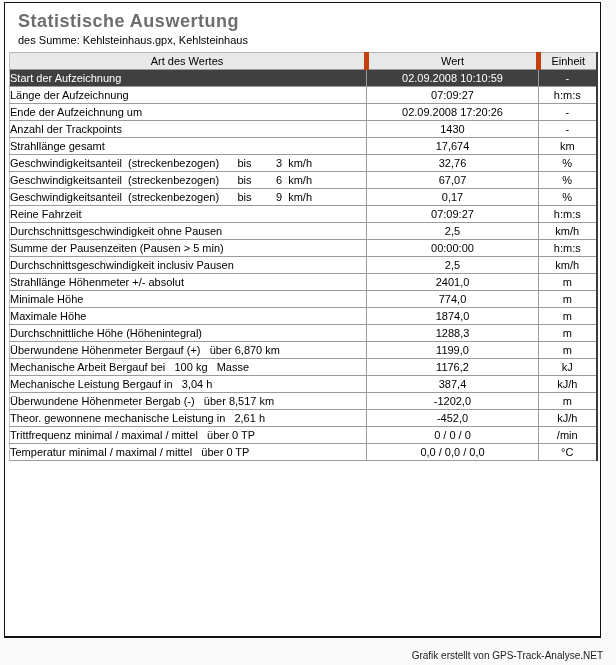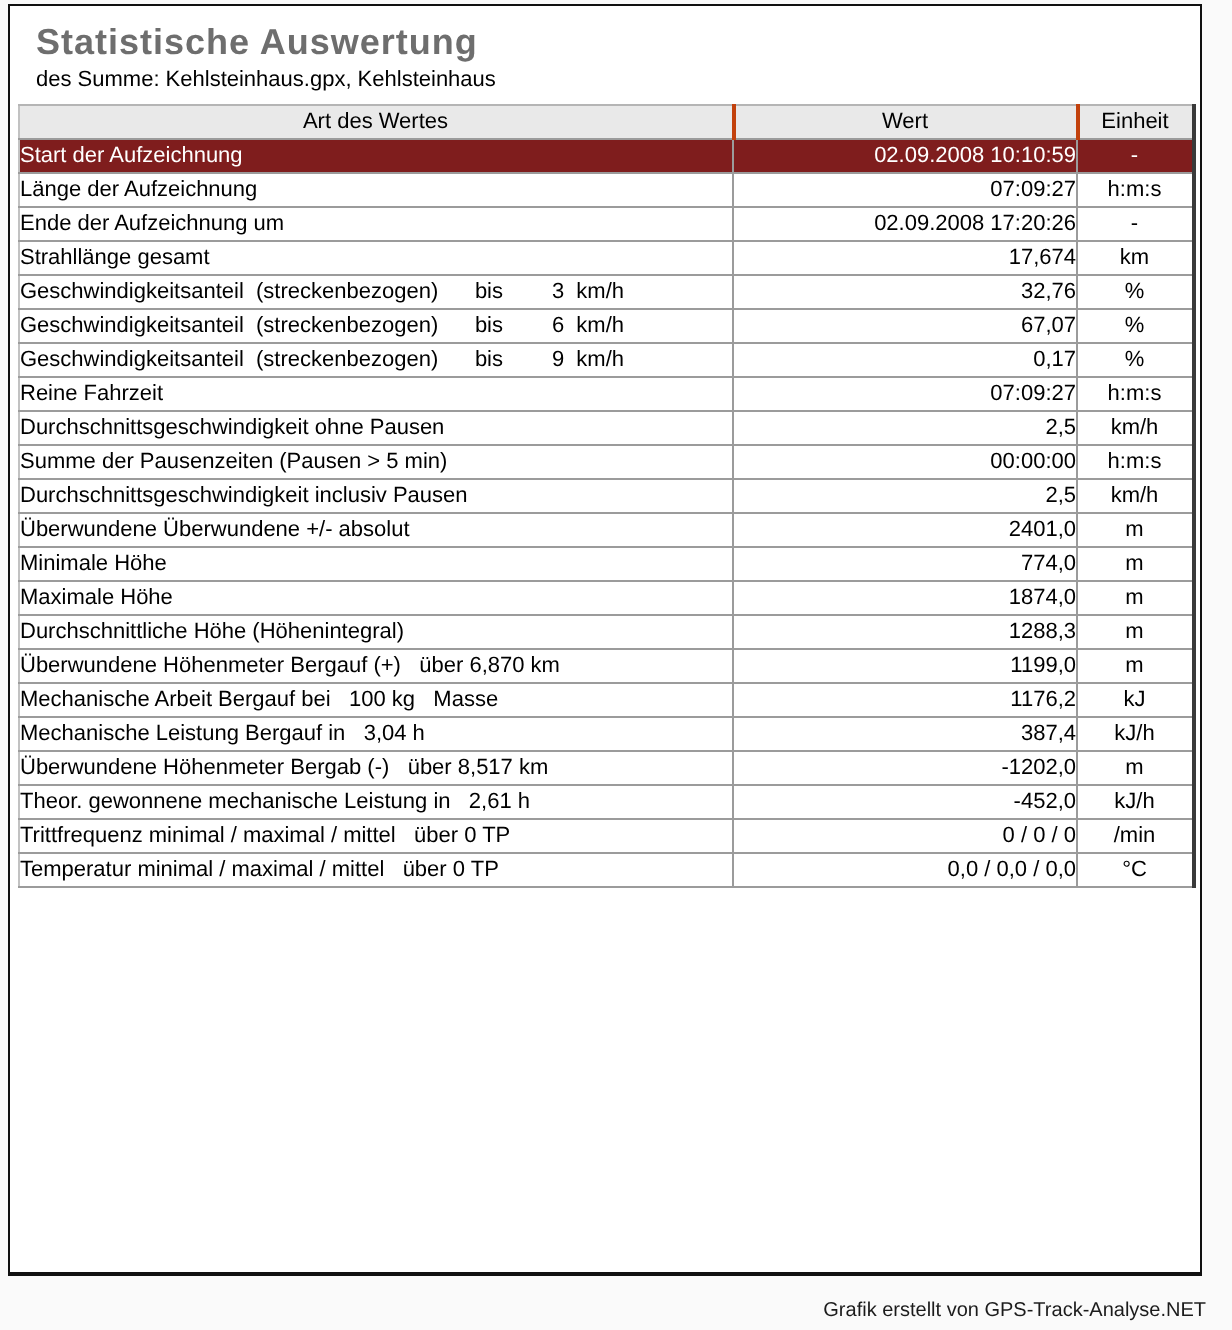--- a/index.html
+++ b/index.html
@@ -54,31 +54,31 @@
     line-height: 15px;
     padding: 0;
     border-bottom: 1px solid #9b9b9b;
     overflow: hidden;
     white-space: pre;
   }
   table.stats th {
     background: #e9e9e9;
     font-weight: normal;
     text-align: center;
-    border-right: 2px solid #c2410c;
+    border-right: 5px solid #c2410c;
   }
   table.stats td {
     border-right: 1px solid #9b9b9b;
   }
   table.stats th:last-child, table.stats td:last-child { border-right: none; }
   td.cell-label { text-align: left; padding-left: 5px; }
-  td.cell-value { text-align: right; padding-right: 30px; }
+  td.cell-value { text-align: center; padding-right: 30px; }
   td.cell-unit  { text-align: center; }
   tr.selected td {
-    background: #7f1d1d;
+    background: #404040;
     color: #ffffff;
   }
   .report-footer {
     position: absolute;
     right: 13px;
     bottom: 4px;
     font-size: 10px;
     color: #1b1b1b;
   }
 </style>
@@ -117,20 +117,25 @@
             <td class="cell-label">Länge der Aufzeichnung</td>
             <td class="cell-value">07:09:27</td>
             <td class="cell-unit">h:m:s</td>
           </tr>
           <tr>
             <td class="cell-label">Ende der Aufzeichnung um</td>
             <td class="cell-value">02.09.2008 17:20:26</td>
             <td class="cell-unit">-</td>
           </tr>
           <tr>
+            <td class="cell-label">Anzahl der Trackpoints</td>
+            <td class="cell-value">1430</td>
+            <td class="cell-unit">-</td>
+          </tr>
+          <tr>
             <td class="cell-label">Strahllänge gesamt</td>
             <td class="cell-value">17,674</td>
             <td class="cell-unit">km</td>
           </tr>
           <tr>
             <td class="cell-label">Geschwindigkeitsanteil  (streckenbezogen)      bis        3  km/h</td>
             <td class="cell-value">32,76</td>
             <td class="cell-unit">%</td>
           </tr>
           <tr>
@@ -157,21 +162,21 @@
             <td class="cell-label">Summe der Pausenzeiten (Pausen &gt; 5 min)</td>
             <td class="cell-value">00:00:00</td>
             <td class="cell-unit">h:m:s</td>
           </tr>
           <tr>
             <td class="cell-label">Durchschnittsgeschwindigkeit inclusiv Pausen</td>
             <td class="cell-value">2,5</td>
             <td class="cell-unit">km/h</td>
           </tr>
           <tr>
-            <td class="cell-label">Überwundene Überwundene +/- absolut</td>
+            <td class="cell-label">Strahllänge Höhenmeter +/- absolut</td>
             <td class="cell-value">2401,0</td>
             <td class="cell-unit">m</td>
           </tr>
           <tr>
             <td class="cell-label">Minimale Höhe</td>
             <td class="cell-value">774,0</td>
             <td class="cell-unit">m</td>
           </tr>
           <tr>
             <td class="cell-label">Maximale Höhe</td>

